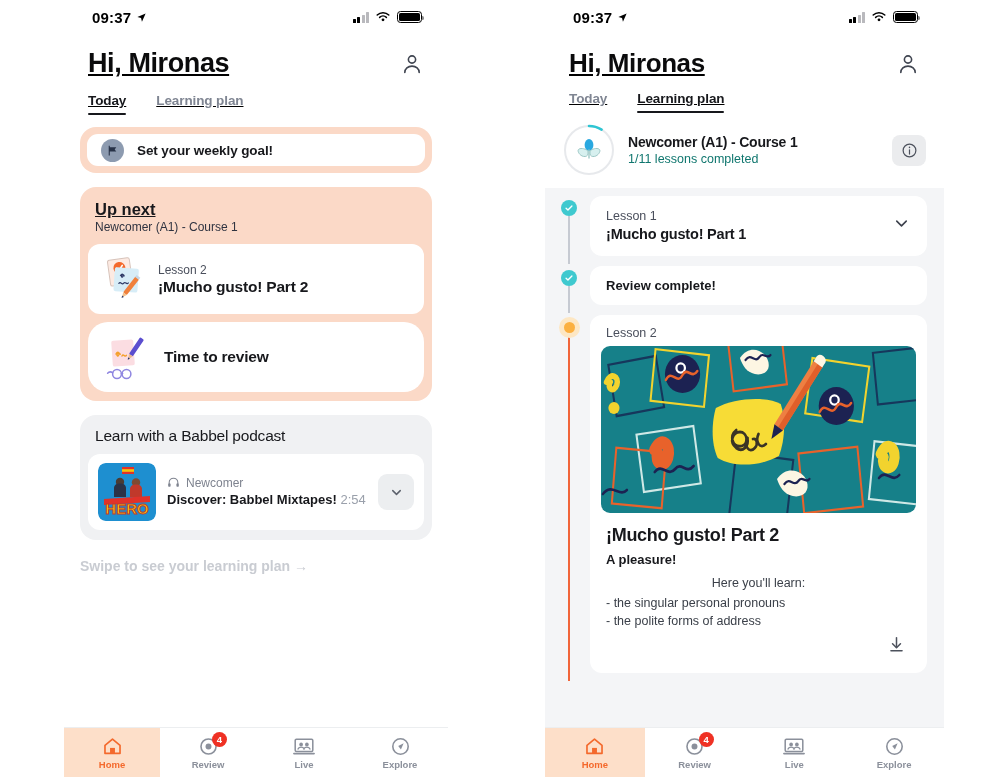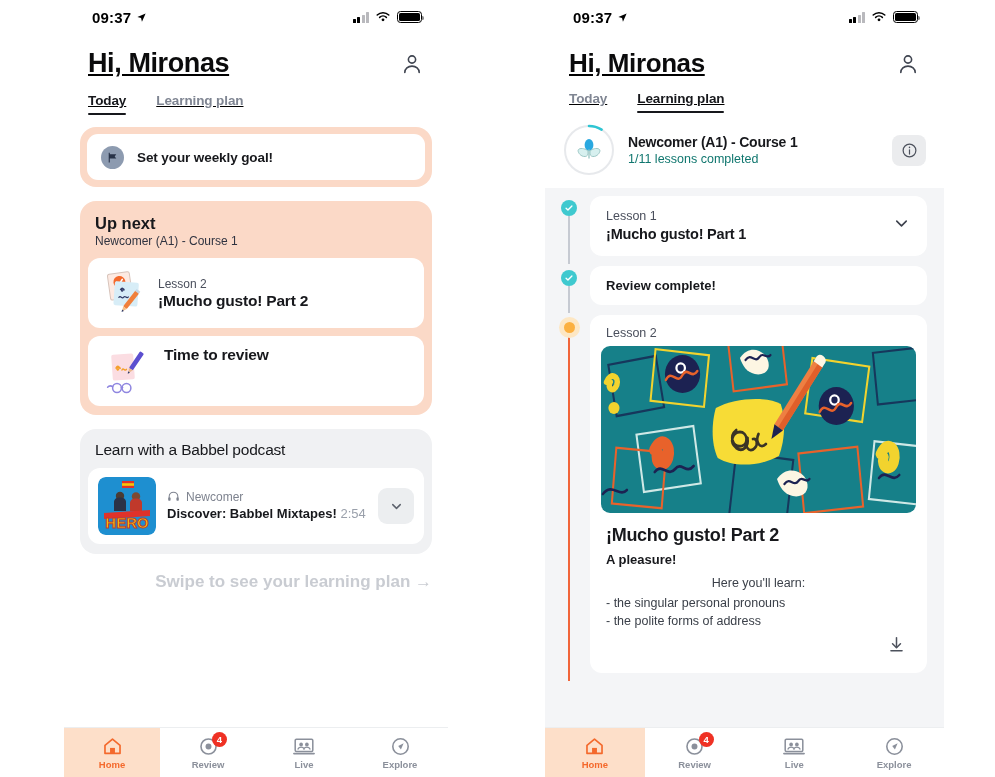--- a/index.html
+++ b/index.html
@@ -78,47 +78,47 @@
 
   
   .body-left {
     flex: 1 1 auto; padding: 12px 16px 0 16px; background:#fff; overflow:hidden;
   }
 
   .goal-wrap {
     background:#fbd9c7; border-radius: 16px; padding: 7px;
   }
   .goal-card {
-    background:#fff; border-radius: 11px; height: 46px;
+    background:#fff; border-radius: 11px; height: 32px;
     display:flex; align-items:center; gap: 13px; padding: 0 14px;
   }
   .goal-ic {
     width: 23px; height: 23px; border-radius: 50%;
     background:#8d9bb0; display:flex; align-items:center; justify-content:center;
     color:#273247; flex:0 0 auto;
   }
   .goal-txt { font-size: 13.5px; font-weight: bold; color:#17181c; letter-spacing:-.1px; }
 
   .upnext {
     margin-top: 14px; background:#fbd9c7; border-radius: 16px; padding: 13px 8px 9px 8px;
   }
-  .upnext-title { font-size: 16.5px; font-weight: bold; color:#17181c; padding-left:7px; }
+  .upnext-title { font-size: 16.5px; font-weight: bold; color:#17181c; padding-left:7px;text-decoration:underline; }
   .upnext-sub { font-size: 12px; color:#2f3340; padding-left:7px; margin-top:1px; }
 
   .lesson-card {
     margin-top: 10px; background:#fff; border-radius: 12px;
     display:flex; align-items:center; gap: 4px; padding: 10px 12px; min-height: 62px;
   }
   .lesson-ic { width: 54px; height: 50px; flex:0 0 auto; }
   .lesson-meta { display:flex; flex-direction:column; justify-content:center; }
   .lesson-kicker { font-size: 12px; color:#4a4f5c; margin-bottom: 1px; }
   .lesson-name { font-size: 15.5px; font-weight: bold; color:#17181c; letter-spacing:-.2px; }
   .review-card {
-    margin-top: 8px; background:#fff; border-radius: 12px;
-    display:flex; gap: 10px; padding: 10px 12px; min-height: 60px;
+    margin-top: 8px; background:#fff; border-radius: 20px;
+    display:flex; align-items:center; gap: 10px; padding: 10px 12px; min-height: 60px;
   }
   .review-name { font-size: 15.5px; font-weight:bold; color:#17181c; letter-spacing:-.2px; }
 
   .podcast {
     margin-top: 14px; background:#f0f1f3; border-radius: 16px; padding: 12px 8px 10px 8px;
   }
   .podcast-title { font-size: 15.5px; font-weight:normal; color:#17181c; padding-left: 7px; letter-spacing:-.2px; }
   .podcast-card {
     margin-top: 9px; background:#fff; border-radius: 12px;
     display:flex; align-items:center; gap: 11px; padding: 9px 10px;
@@ -126,21 +126,21 @@
   .pod-thumb { width: 58px; height: 58px; border-radius: 8px; flex:0 0 auto; overflow:hidden; }
   .pod-info { flex:1 1 auto; min-width:0; }
   .pod-top { display:flex; align-items:center; gap:6px; color:#7e838f; font-size: 12px; margin-bottom:2px; }
   .pod-name { font-size: 13px; font-weight:bold; color:#17181c; line-height:1.24; }
   .pod-dur { color:#9aa0ab; font-weight: normal; }
   .chev-btn {
     width: 36px; height: 36px; border-radius: 9px; background:#eceef0;
     display:flex; align-items:center; justify-content:center; flex:0 0 auto; color:#5c616c;
   }
   .swipe-hint {
-    text-align:right; font-size: 17px; color:#c9ccd2; margin-top: 18px; font-weight: 600;
+    text-align:left; font-size: 14px; color:#c9ccd2; margin-top: 18px; font-weight: 600;
   }
 
   
   .course-row {
     display:flex; align-items:center; gap: 13px; padding: 11px 18px 12px 18px; background:#fff;
     flex:0 0 auto;
   }
   .course-ring { width: 52px; height: 52px; flex:0 0 auto; }
   .course-info { flex:1 1 auto; }
   .course-name { font-size: 14px; font-weight:bold; color:#17181c; letter-spacing:-.2px; }

